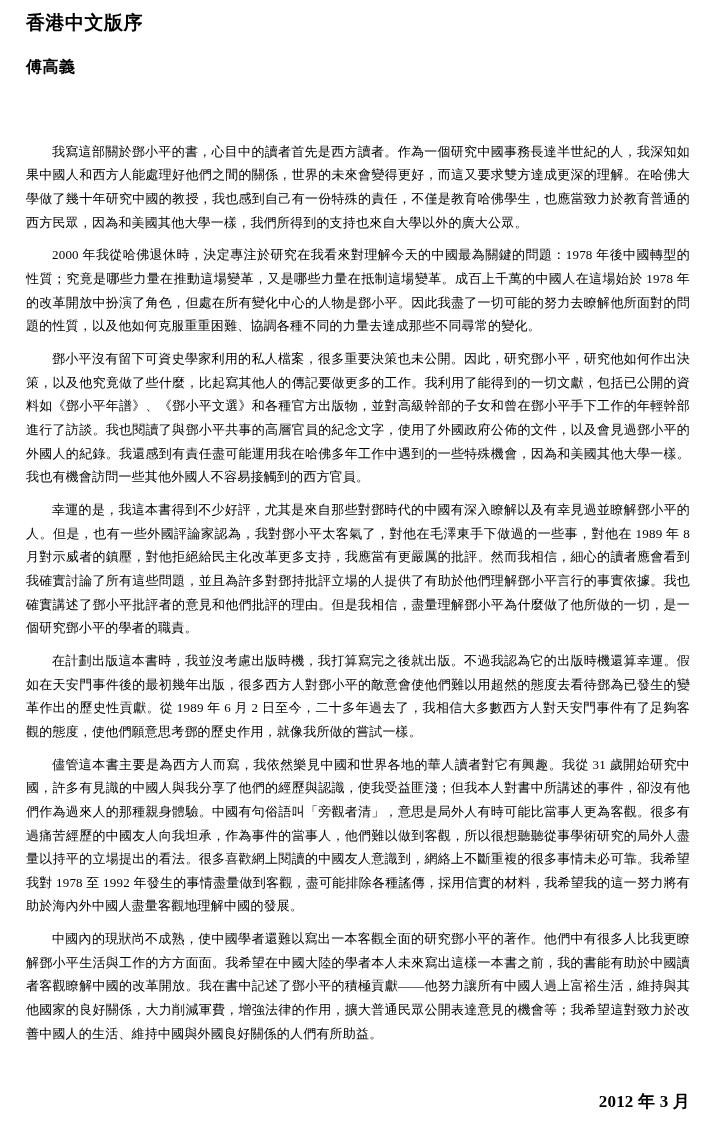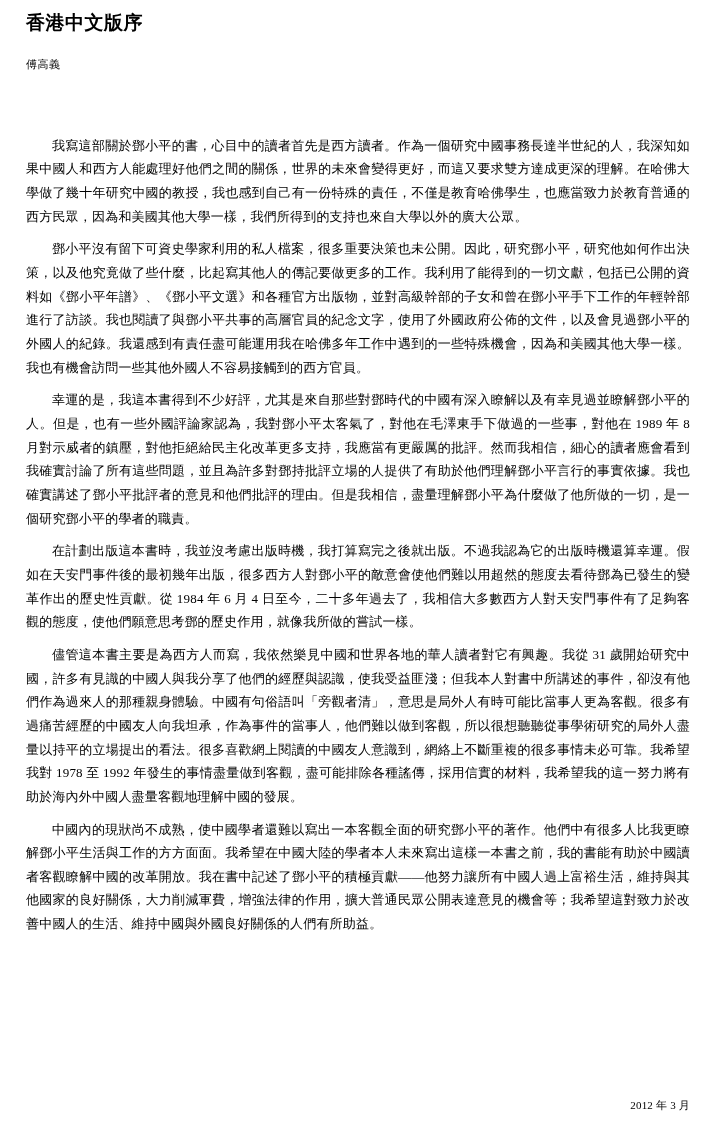--- a/index.html
+++ b/index.html
@@ -23,22 +23,22 @@
     position: relative;
   }
   .doc-title {
     font-size: 19px;
     font-weight: bold;
     line-height: 1.2;
     margin: 4px 0 0 0;
     letter-spacing: 0.5px;
   }
   .doc-author {
-    font-size: 11px;
-    font-weight: normal;
+    font-size: 16px;
+    font-weight: bold;
     margin: 22px 0 0 0;
     letter-spacing: 0.5px;
   }
   .body-block {
     margin-top: 62px;
   }
   .para {
     font-size: 13px;
     line-height: 1.82;
     text-align: justify;
@@ -47,37 +47,39 @@
     text-indent: 2em;
     letter-spacing: 0.2px;
   }
   .para:last-child {
     margin-bottom: 2px;
   }
   .date-line {
     position: absolute;
     right: 26px;
     bottom: 18px;
-    font-size: 11px;
+    font-size: 17px;
     letter-spacing: 0.2px;
+    font-weight: bold;
   }
 </style>
 </head>
 <body>
 
 <div class="page">
 
   <h1 class="doc-title">香港中文版序</h1>
 
   <div class="doc-author">傅高義</div>
 
   <div class="body-block">
     <p class="para">我寫這部關於鄧小平的書，心目中的讀者首先是西方讀者。作為一個研究中國事務長達半世紀的人，我深知如果中國人和西方人能處理好他們之間的關係，世界的未來會變得更好，而這又要求雙方達成更深的理解。在哈佛大學做了幾十年研究中國的教授，我也感到自己有一份特殊的責任，不僅是教育哈佛學生，也應當致力於教育普通的西方民眾，因為和美國其他大學一樣，我們所得到的支持也來自大學以外的廣大公眾。</p>
+    <p class="para">2000 年我從哈佛退休時，決定專注於研究在我看來對理解今天的中國最為關鍵的問題：1978 年後中國轉型的性質；究竟是哪些力量在推動這場變革，又是哪些力量在抵制這場變革。成百上千萬的中國人在這場始於 1978 年的改革開放中扮演了角色，但處在所有變化中心的人物是鄧小平。因此我盡了一切可能的努力去瞭解他所面對的問題的性質，以及他如何克服重重困難、協調各種不同的力量去達成那些不同尋常的變化。</p>
     <p class="para">鄧小平沒有留下可資史學家利用的私人檔案，很多重要決策也未公開。因此，研究鄧小平，研究他如何作出決策，以及他究竟做了些什麼，比起寫其他人的傳記要做更多的工作。我利用了能得到的一切文獻，包括已公開的資料如《鄧小平年譜》、《鄧小平文選》和各種官方出版物，並對高級幹部的子女和曾在鄧小平手下工作的年輕幹部進行了訪談。我也閱讀了與鄧小平共事的高層官員的紀念文字，使用了外國政府公佈的文件，以及會見過鄧小平的外國人的紀錄。我還感到有責任盡可能運用我在哈佛多年工作中遇到的一些特殊機會，因為和美國其他大學一樣。我也有機會訪問一些其他外國人不容易接觸到的西方官員。</p>
     <p class="para">幸運的是，我這本書得到不少好評，尤其是來自那些對鄧時代的中國有深入瞭解以及有幸見過並瞭解鄧小平的人。但是，也有一些外國評論家認為，我對鄧小平太客氣了，對他在毛澤東手下做過的一些事，對他在 1989 年 8 月對示威者的鎮壓，對他拒絕給民主化改革更多支持，我應當有更嚴厲的批評。然而我相信，細心的讀者應會看到我確實討論了所有這些問題，並且為許多對鄧持批評立場的人提供了有助於他們理解鄧小平言行的事實依據。我也確實講述了鄧小平批評者的意見和他們批評的理由。但是我相信，盡量理解鄧小平為什麼做了他所做的一切，是一個研究鄧小平的學者的職責。</p>
-    <p class="para">在計劃出版這本書時，我並沒考慮出版時機，我打算寫完之後就出版。不過我認為它的出版時機還算幸運。假如在天安門事件後的最初幾年出版，很多西方人對鄧小平的敵意會使他們難以用超然的態度去看待鄧為已發生的變革作出的歷史性貢獻。從 1984 年 6 月 4 日至今，二十多年過去了，我相信大多數西方人對天安門事件有了足夠客觀的態度，使他們願意思考鄧的歷史作用，就像我所做的嘗試一樣。</p>
+    <p class="para">在計劃出版這本書時，我並沒考慮出版時機，我打算寫完之後就出版。不過我認為它的出版時機還算幸運。假如在天安門事件後的最初幾年出版，很多西方人對鄧小平的敵意會使他們難以用超然的態度去看待鄧為已發生的變革作出的歷史性貢獻。從 1989 年 6 月 2 日至今，二十多年過去了，我相信大多數西方人對天安門事件有了足夠客觀的態度，使他們願意思考鄧的歷史作用，就像我所做的嘗試一樣。</p>
     <p class="para">儘管這本書主要是為西方人而寫，我依然樂見中國和世界各地的華人讀者對它有興趣。我從 31 歲開始研究中國，許多有見識的中國人與我分享了他們的經歷與認識，使我受益匪淺；但我本人對書中所講述的事件，卻沒有他們作為過來人的那種親身體驗。中國有句俗語叫「旁觀者清」，意思是局外人有時可能比當事人更為客觀。很多有過痛苦經歷的中國友人向我坦承，作為事件的當事人，他們難以做到客觀，所以很想聽聽從事學術研究的局外人盡量以持平的立場提出的看法。很多喜歡網上閱讀的中國友人意識到，網絡上不斷重複的很多事情未必可靠。我希望我對 1978 至 1992 年發生的事情盡量做到客觀，盡可能排除各種謠傳，採用信實的材料，我希望我的這一努力將有助於海內外中國人盡量客觀地理解中國的發展。</p>
     <p class="para">中國內的現狀尚不成熟，使中國學者還難以寫出一本客觀全面的研究鄧小平的著作。他們中有很多人比我更瞭解鄧小平生活與工作的方方面面。我希望在中國大陸的學者本人未來寫出這樣一本書之前，我的書能有助於中國讀者客觀瞭解中國的改革開放。我在書中記述了鄧小平的積極貢獻——他努力讓所有中國人過上富裕生活，維持與其他國家的良好關係，大力削減軍費，增強法律的作用，擴大普通民眾公開表達意見的機會等；我希望這對致力於改善中國人的生活、維持中國與外國良好關係的人們有所助益。</p>
   </div>
 
   <div class="date-line">2012 年 3 月</div>
 
 </div>
 
 </body></html>

